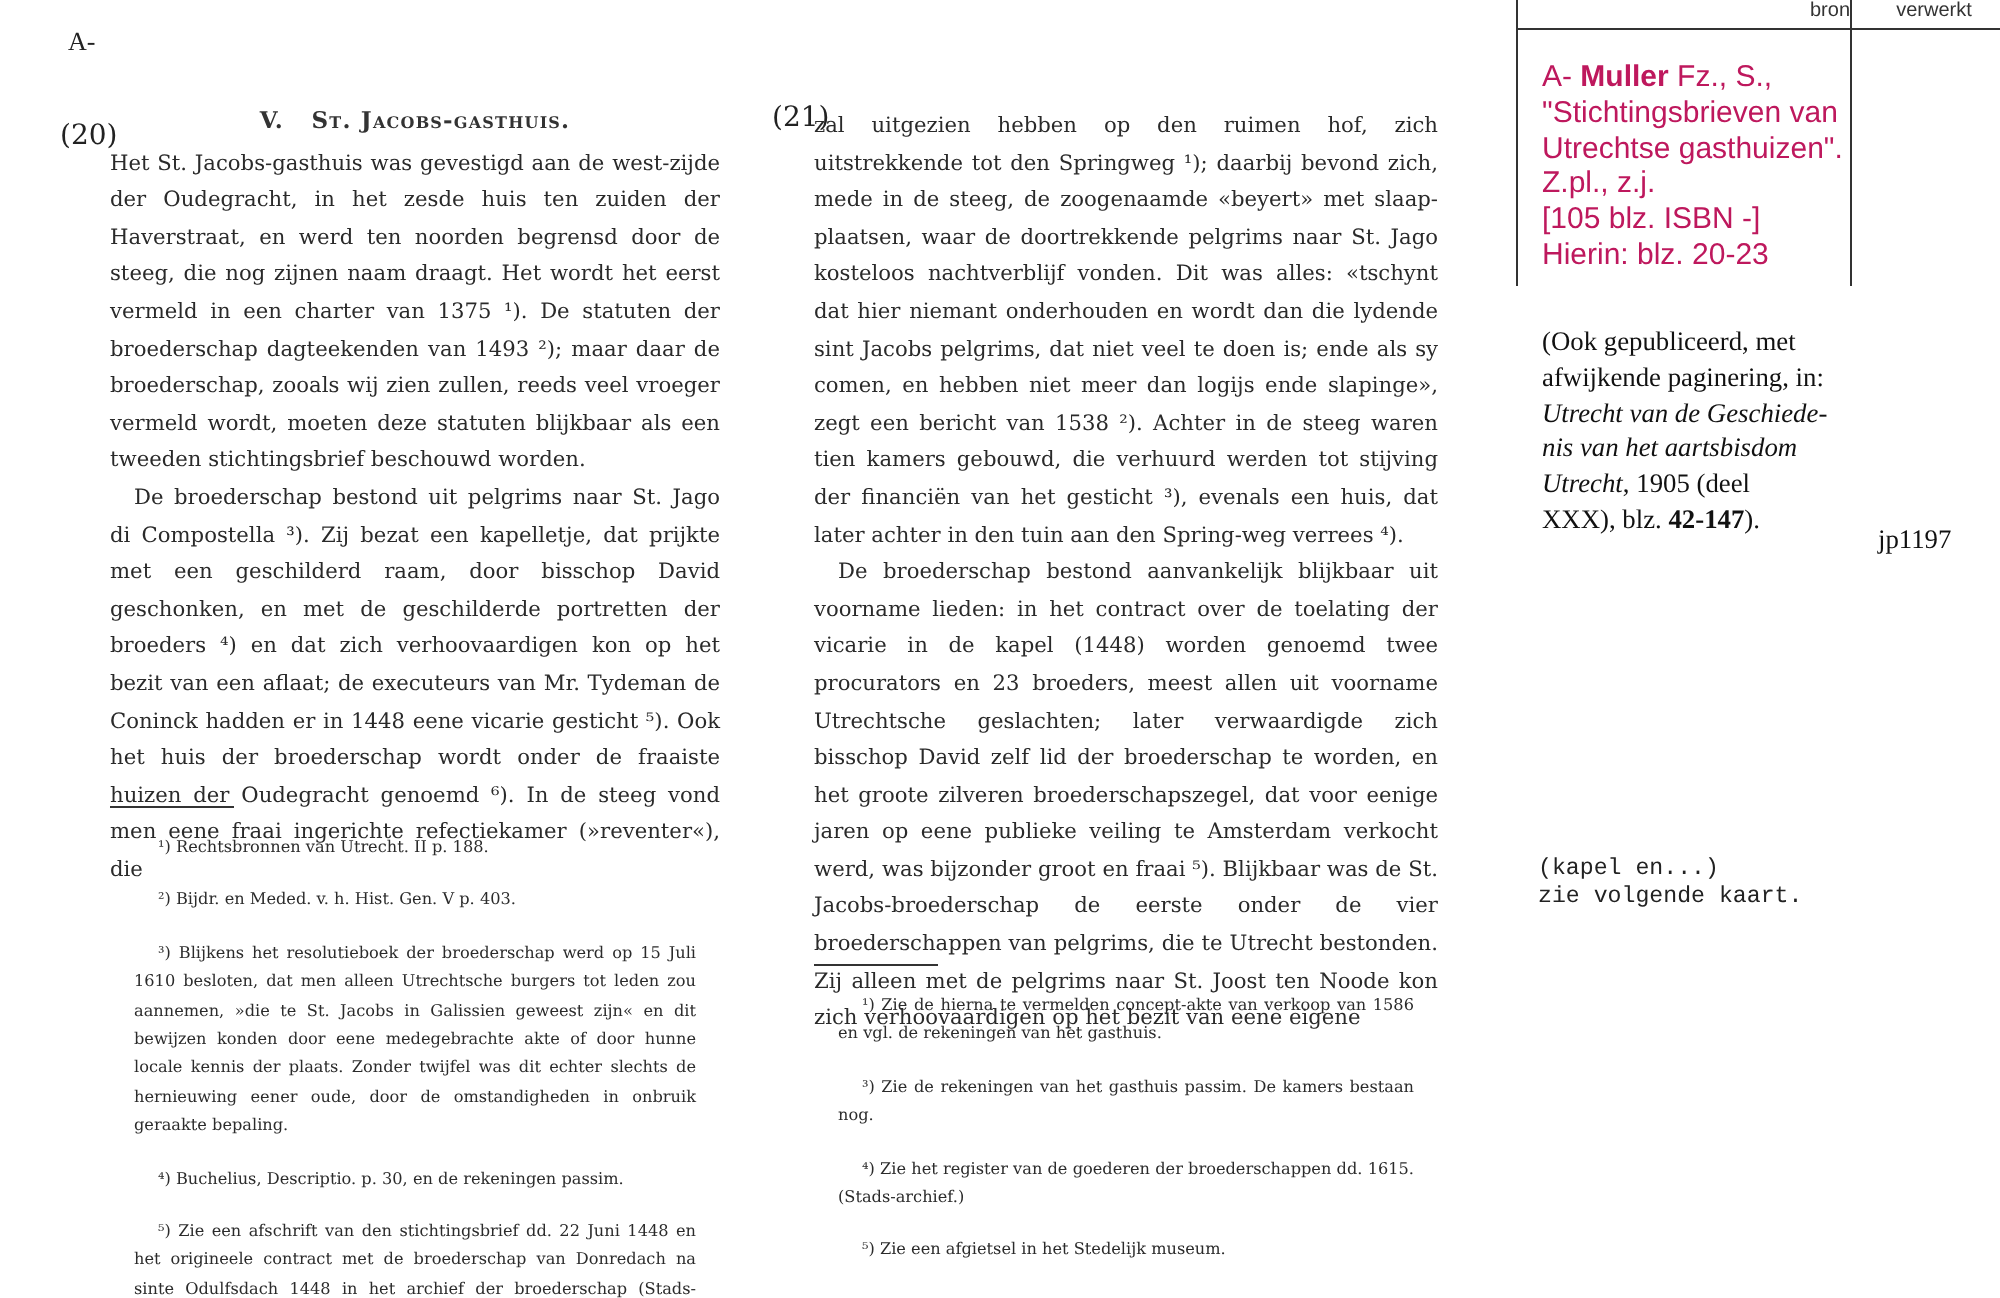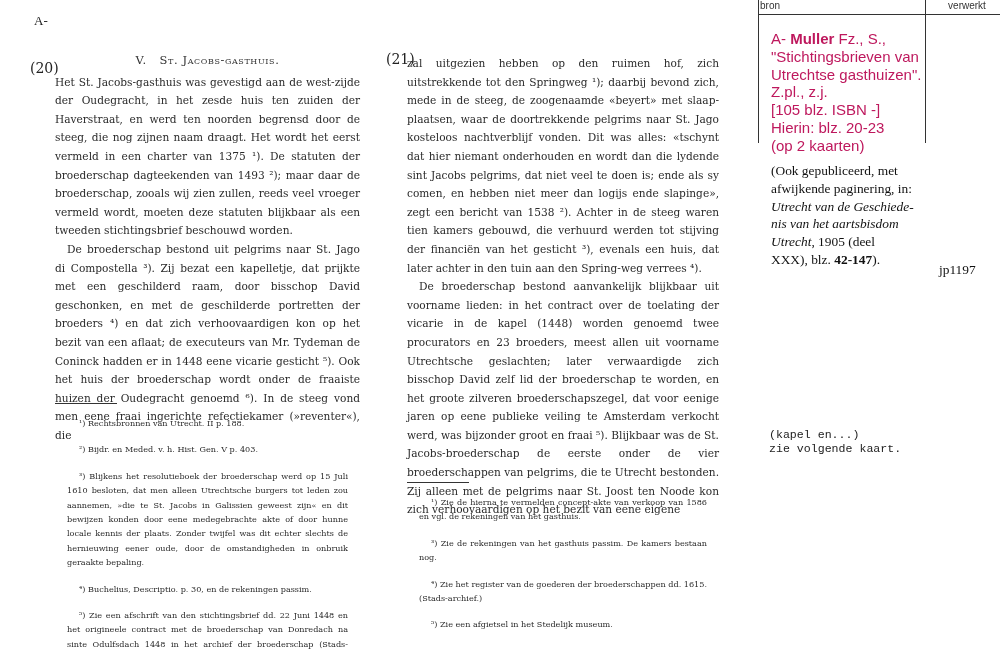--- a/index.html
+++ b/index.html
@@ -13,38 +13,38 @@
       font-family: "Liberation Serif", serif; font-size: 13px; color: #222;
     }
     .page-col {
       position: absolute; font-family: "DejaVu Serif", serif; font-size: 10.6px;
       line-height: 18.6px; color: #2a2a2a; text-align: justify;
     }
     #left-col { left: 55px; top: 51px; width: 305px; }
     #mid-col { left: 407px; top: 54px; width: 312px; }
     .chapter-title {
       text-align: center; font-size: 11.5px; letter-spacing: 0.6px;
-      margin: 0 0 3px 0; color: #333;
+      margin: 0 0 3px 0; color: #333; font-weight: bold;
     }
     .chapter-title .sc { font-variant: small-caps; }
     .para { margin: 0; text-indent: 12px; }
     .para.first { text-indent: 0; }
     .margin-num {
       position: absolute; font-family: "DejaVu Serif", serif; font-size: 14px;
       color: #222; font-style: normal;
     }
     #mn-20 { left: 30px; top: 60px; }
     #mn-21 { left: 386px; top: 51px; }
     .fn-rule { width: 62px; border-top: 1.4px solid #333; margin: 8px 0 10px 0; }
     .footnotes { font-size: 8.1px; line-height: 14.4px; color: #2b2b2b; text-align: justify; }
     .fn { margin: 12px; text-indent: 12px; }
     .mid-fn-block { position: absolute; left: 407px; top: 474px; width: 312px; }
     .left-fn-block { position: absolute; left: 55px; top: 395px; width: 305px; }
     .card-head-bron {
-      position: absolute; left: 760px; top: 0; width: 165px; text-align: left;
+      position: absolute; left: 760px; top: 0; width: 165px; text-align: right;
       font-family: "Liberation Sans", sans-serif; font-size: 10px; color: #333;
     }
     .card-head-verwerkt {
       position: absolute; left: 934px; top: 0; width: 66px; text-align: center;
       font-family: "Liberation Sans", sans-serif; font-size: 10px; color: #333;
     }
     .rule-h { position: absolute; left: 758px; top: 14px; width: 242px; border-top: 1.3px solid #333; }
     .rule-v1 { position: absolute; left: 758px; top: 0; height: 143px; border-left: 1.3px solid #333; }
     .rule-v2 { position: absolute; left: 925px; top: 0; height: 143px; border-left: 1.3px solid #333; }
     .card-body {
@@ -112,21 +112,20 @@
 <div class="rule-v1"></div>
 <div class="rule-v2"></div>
 
 <div class="card-body">
   <div><span>A- </span><b>Muller</b><span> Fz., S.,</span></div>
   <div>"Stichtingsbrieven van</div>
   <div>Utrechtse gasthuizen".</div>
   <div>Z.pl., z.j.</div>
   <div>[105 blz. ISBN -]</div>
   <div>Hierin: blz. 20-23</div>
-  <div>(op 2 kaarten)</div>
 </div>
 
 <div class="card-note">
   <div>(Ook gepubliceerd, met</div>
   <div>afwijkende paginering, in:</div>
   <div><i>Utrecht van de Geschiede-</i></div>
   <div><i>nis van het aartsbisdom</i></div>
   <div><i>Utrecht</i><span>,  1905 (deel</span></div>
   <div><span>XXX), blz. </span><b>42-147</b><span>).</span></div>
 </div>

